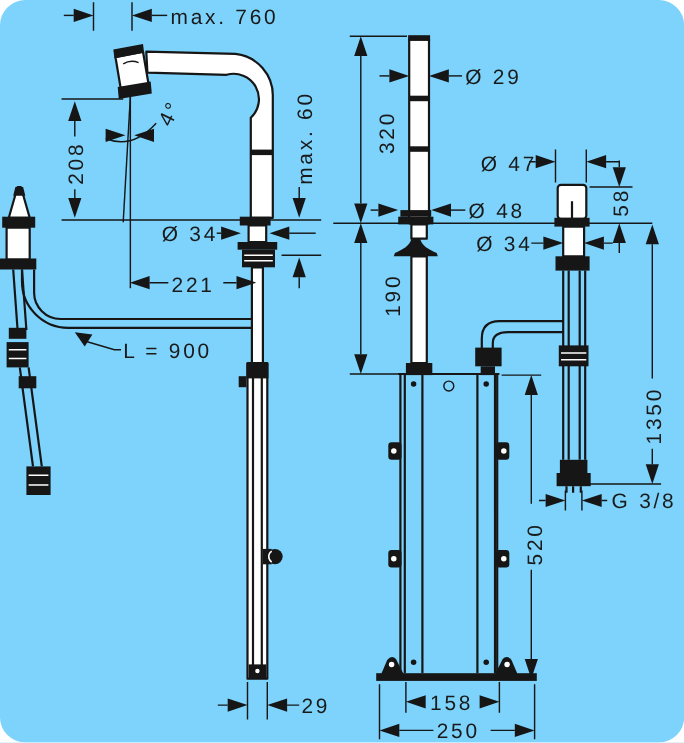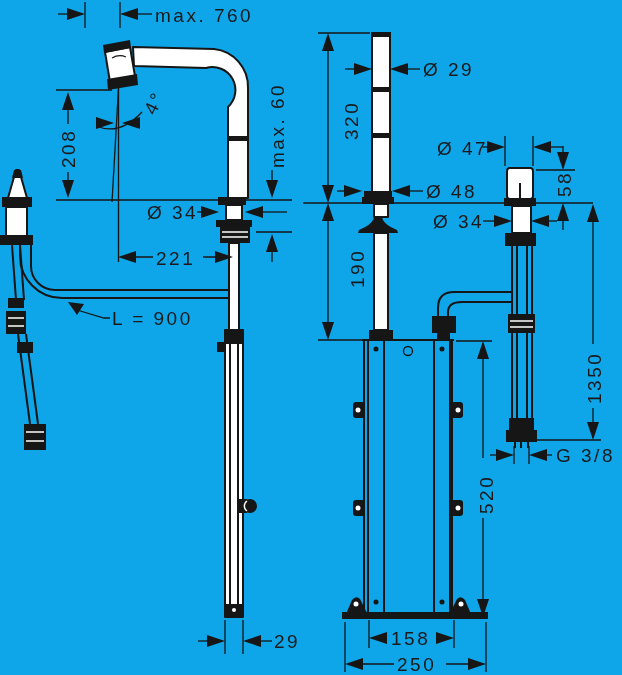--- a/index.html
+++ b/index.html
@@ -1,16 +1,16 @@
 <!DOCTYPE html>
 <html><head>
 <meta charset="utf-8">
 <style>
   html,body{margin:0;padding:0;background:#fff;}
-  .stage{width:622px;height:675px;background:#0ea5e9;position:relative;font-family:"Liberation Sans",sans-serif;}
+  .stage{width:622px;height:675px;background:#7dd3fc;position:relative;font-family:"Liberation Sans",sans-serif;border-radius:23px;}
   svg{display:block;}
   .ln{fill:none;stroke:#161616;stroke-width:2;stroke-linecap:butt;stroke-linejoin:round;}
   .thin{fill:none;stroke:#161616;stroke-width:1.3;}
   .blk{fill:#161616;stroke:none;}
   .wht{fill:#ffffff;stroke:#161616;stroke-width:2;stroke-linejoin:round;}
   .wln{fill:none;stroke:#ffffff;stroke-width:1.4;}
   .dim{font-family:"Liberation Sans",sans-serif;font-size:19px;letter-spacing:2.5px;fill:#1a1a1a;}
 </style>
 </head>
 <body>

